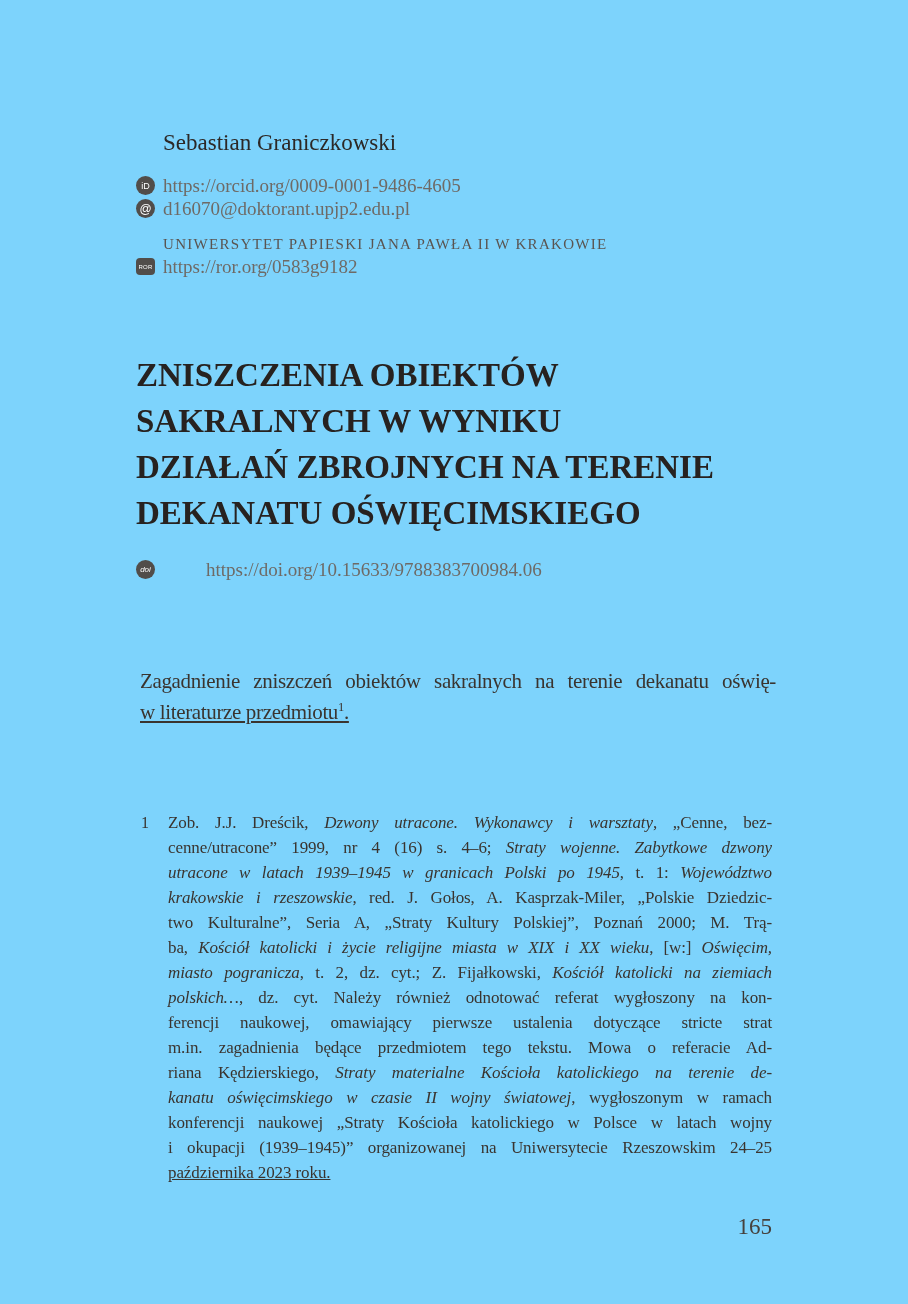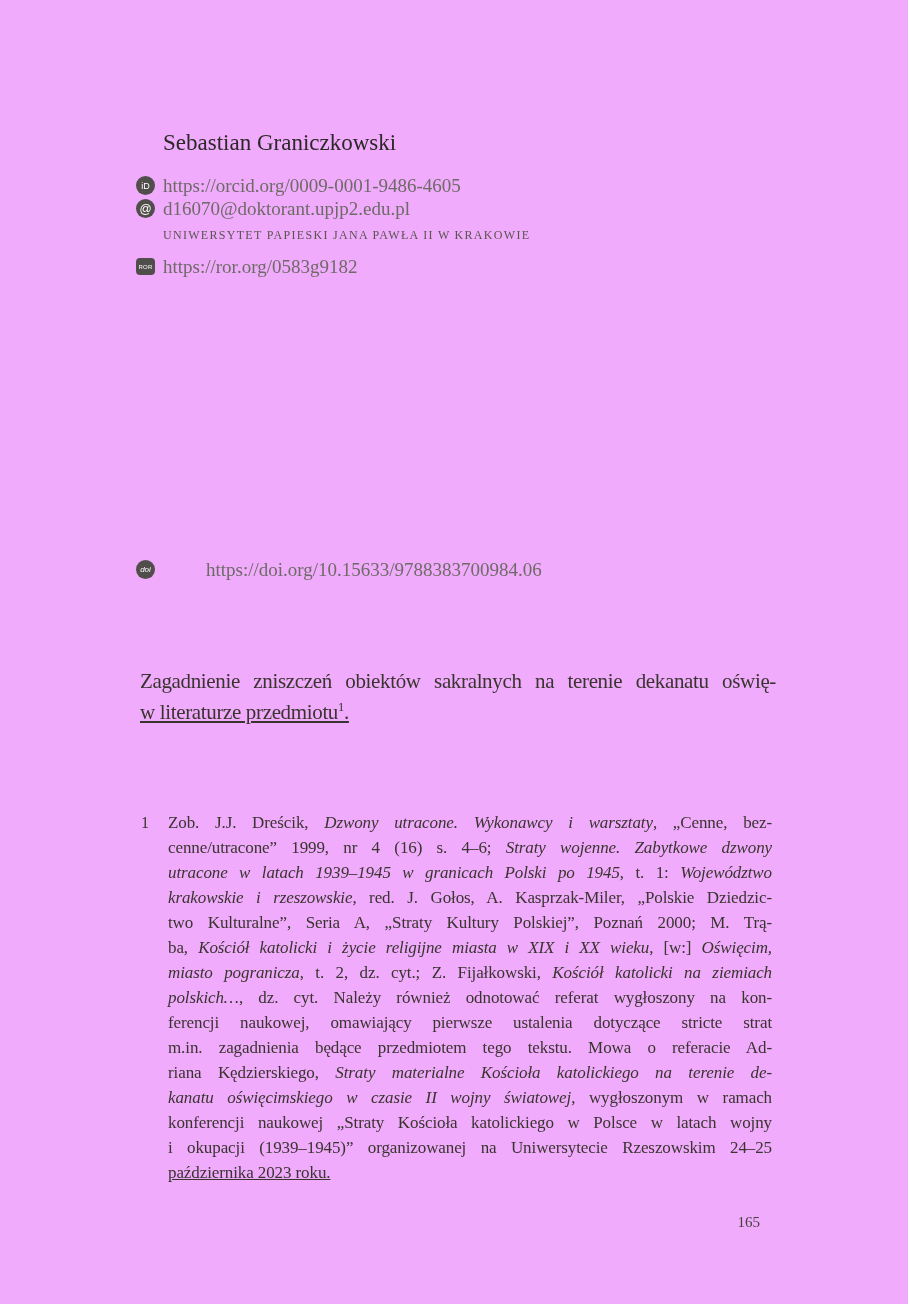--- a/index.html
+++ b/index.html
@@ -6,43 +6,43 @@
     --c-title:#272220;
     --c-body:#3a342f;
     --c-link:#6e6a66;
     --c-icon:#514d4a;
     --c-affil:#5a5450;
   }
   html,body{margin:0;padding:0;background:#e8e8e8;}
   .page{
     position:relative;
     width:908px;height:1304px;
-    background:#f0abfc;
+    background:#7dd3fc;
     margin:0 auto;
     overflow:hidden;
     font-family:"Liberation Serif","DejaVu Serif",serif;
     color:var(--c-body);
   }
   
   .author-block{position:absolute;left:136px;top:0;width:660px;}
   .author-name{
     position:absolute;left:27px;top:128px;
     font-size:23px;line-height:30px;color:#2c2826;
   }
   .meta-row{position:absolute;left:0;display:flex;align-items:flex-start;}
   .meta-row .txt{
     margin-left:8px;font-size:19px;line-height:23px;
     color:var(--c-link);text-decoration:none;cursor:pointer;
   }
   .row-orcid{top:174px;}
   .row-email{top:197px;}
   .row-ror{top:255px;}
   .affiliation{
-    position:absolute;left:27px;top:228px;
-    font-size:12px;letter-spacing:1.3px;color:var(--c-affil);
+    position:absolute;left:27px;top:236px;
+    font-size:15px;letter-spacing:1.3px;color:var(--c-affil);
     font-variant:normal;
   }
   .icon{
     flex:0 0 auto;
     width:19px;height:19px;margin-top:2px;
     background:var(--c-icon);color:#fff;
     display:flex;align-items:center;justify-content:center;
     font-family:"Liberation Sans","DejaVu Sans",sans-serif;
     font-weight:normal;
   }
@@ -77,22 +77,22 @@
   }
   .fn-num{flex:0 0 32px;padding-left:5px;box-sizing:border-box;font-size:16px;}
   .fn-text{flex:1 1 auto;min-width:0;}
   
   .tline{text-align:justify;text-align-last:justify;}
   .tline:last-child{text-align-last:left;text-decoration:underline;}
   .it{font-style:italic;}
   sup{font-size:0.6em;line-height:0;vertical-align:super;}
   
   .page-number{
-    position:absolute;right:148px;top:1214px;
-    font-size:15px;color:#46413d;
+    position:absolute;right:136px;top:1214px;
+    font-size:23px;color:#46413d;
   }
 </style>
 </head>
 <body>
 
 <div class="page">
 
   <header class="author-block">
     <div class="author-name">Sebastian Graniczkowski</div>
 
@@ -107,20 +107,26 @@
     </div>
 
     <div class="affiliation">UNIWERSYTET PAPIESKI JANA PAWŁA II W KRAKOWIE</div>
 
     <div class="meta-row row-ror">
       <span class="icon square icon-ror">ROR</span>
       <a class="txt">https://ror.org/0583g9182</a>
     </div>
   </header>
 
+  <h1 class="title" style="margin:0;">
+    <div class="tl">ZNISZCZENIA OBIEKTÓW</div>
+    <div class="tl">SAKRALNYCH W WYNIKU</div>
+    <div class="tl">DZIAŁAŃ ZBROJNYCH NA TERENIE</div>
+    <div class="tl">DEKANATU OŚWIĘCIMSKIEGO</div>
+  </h1>
 
   <div class="meta-row row-doi" style="left:136px;">
     <span class="icon circle icon-doi">doi</span>
     <a class="txt">https://doi.org/10.15633/9788383700984.06</a>
   </div>
 
   <div class="lead">
       <div class="tline"><span>Zagadnienie zniszczeń obiektów sakralnych na terenie dekanatu oświę-</span></div>
       <div class="tline"><span>w literaturze przedmiotu</span><sup>1</sup><span>.</span></div>
     </div>

